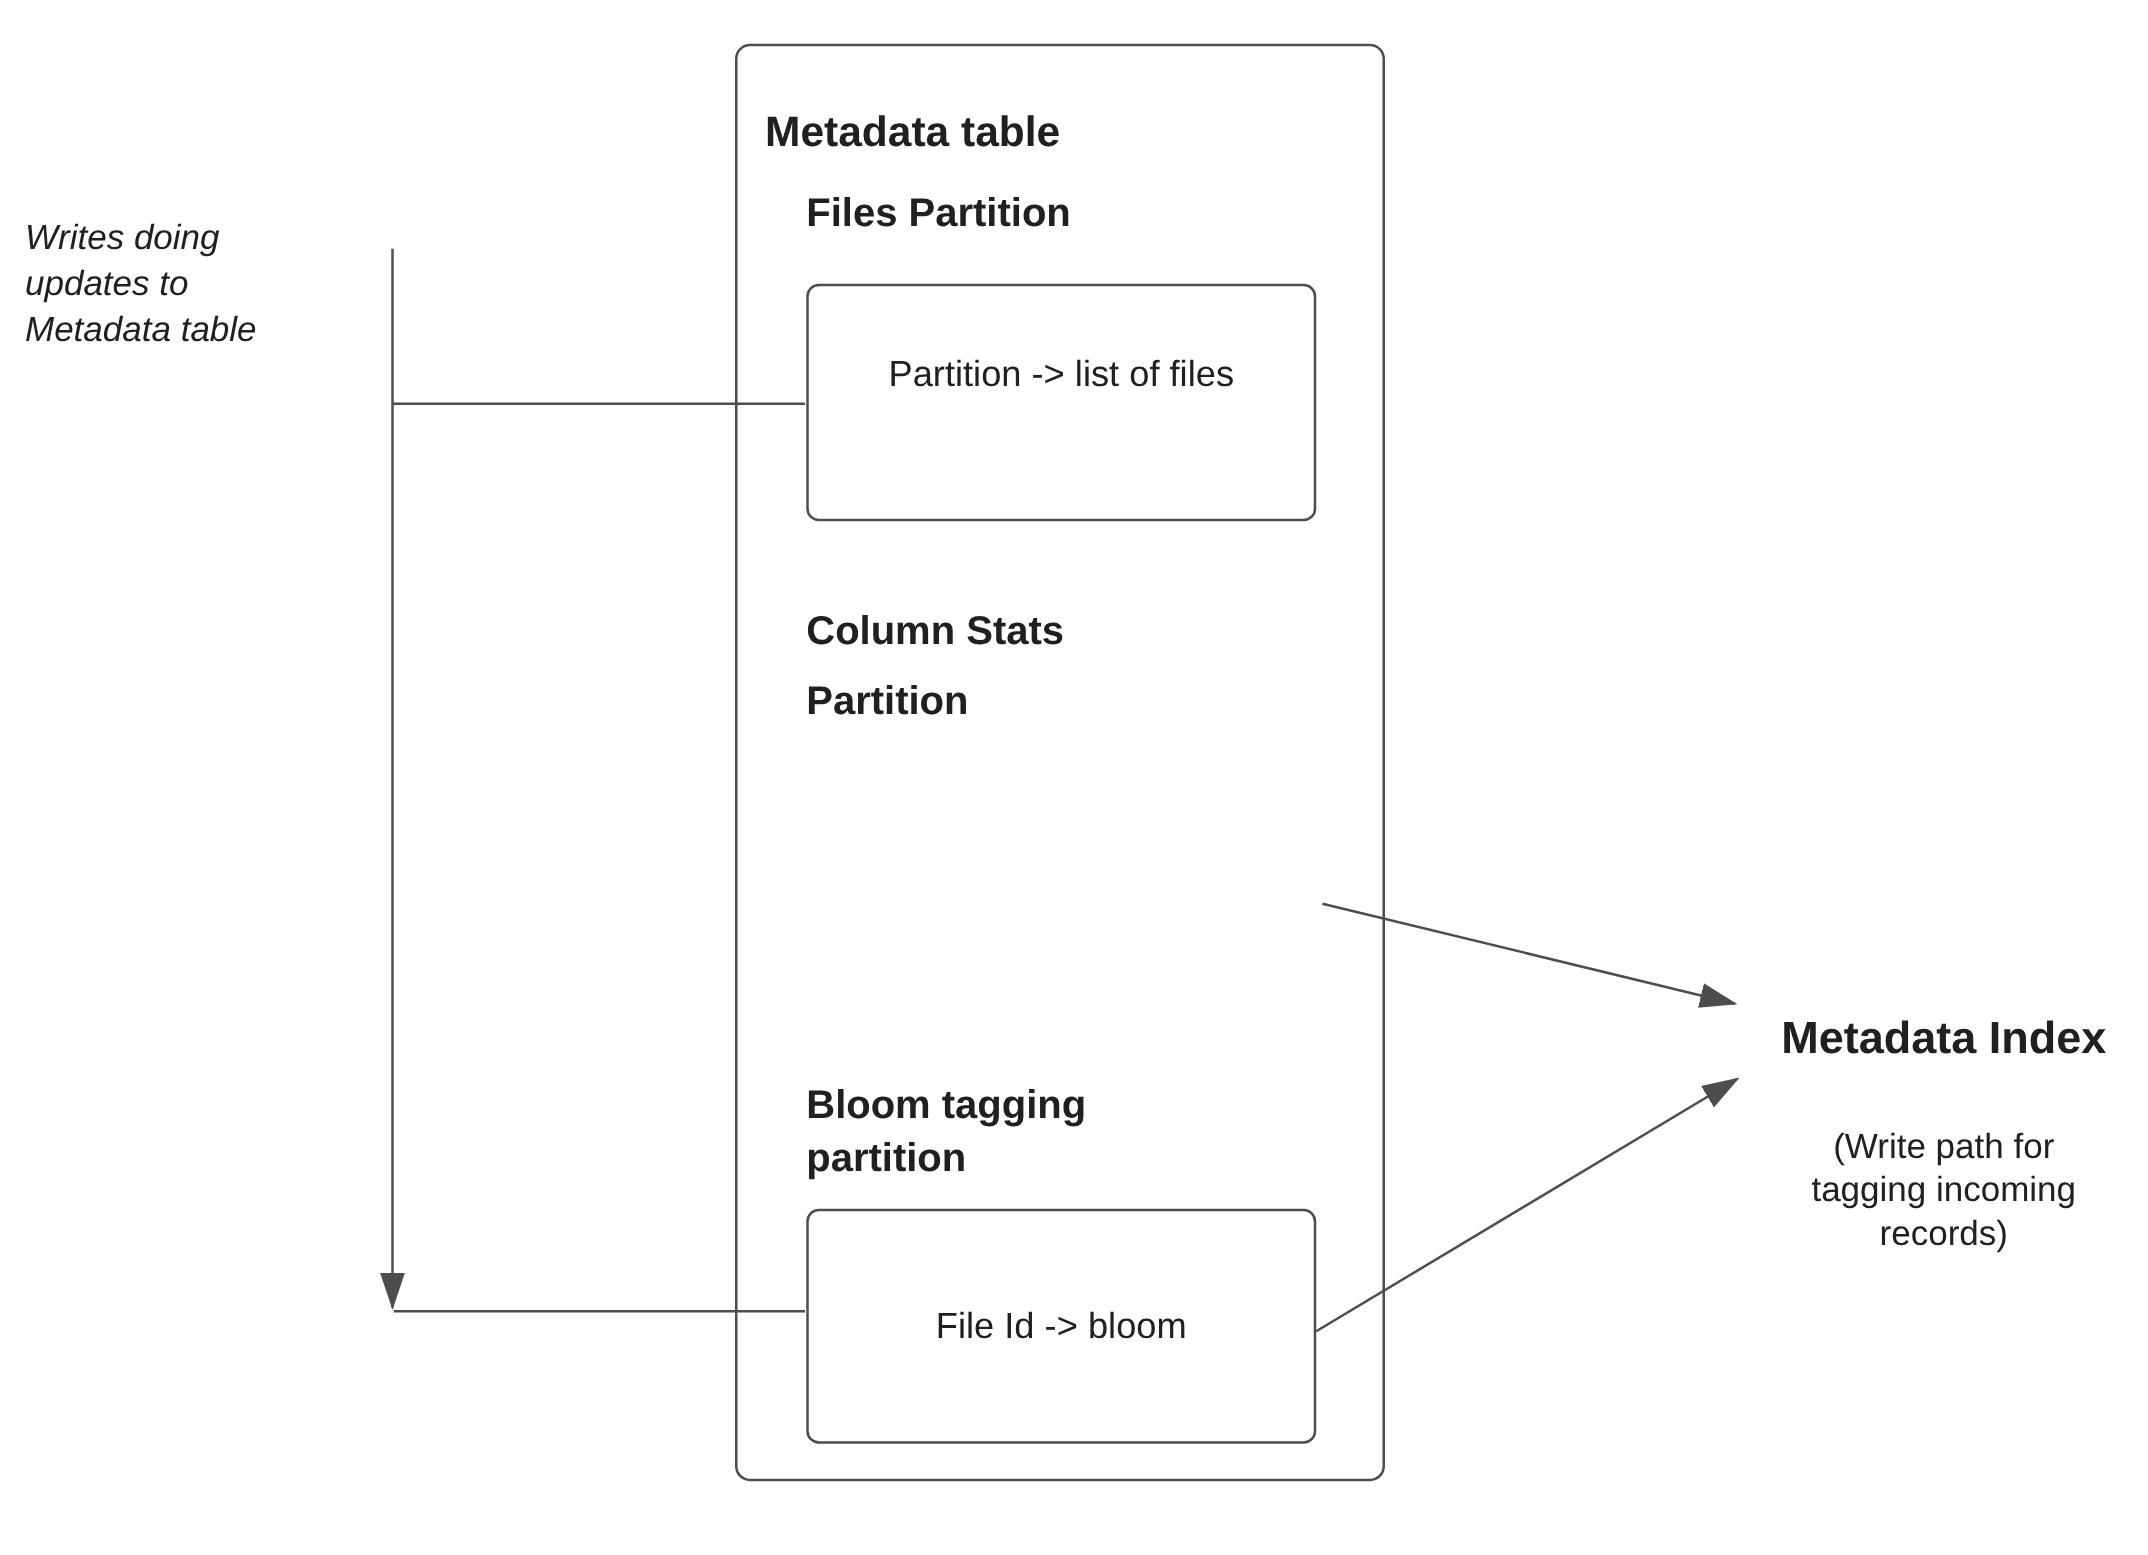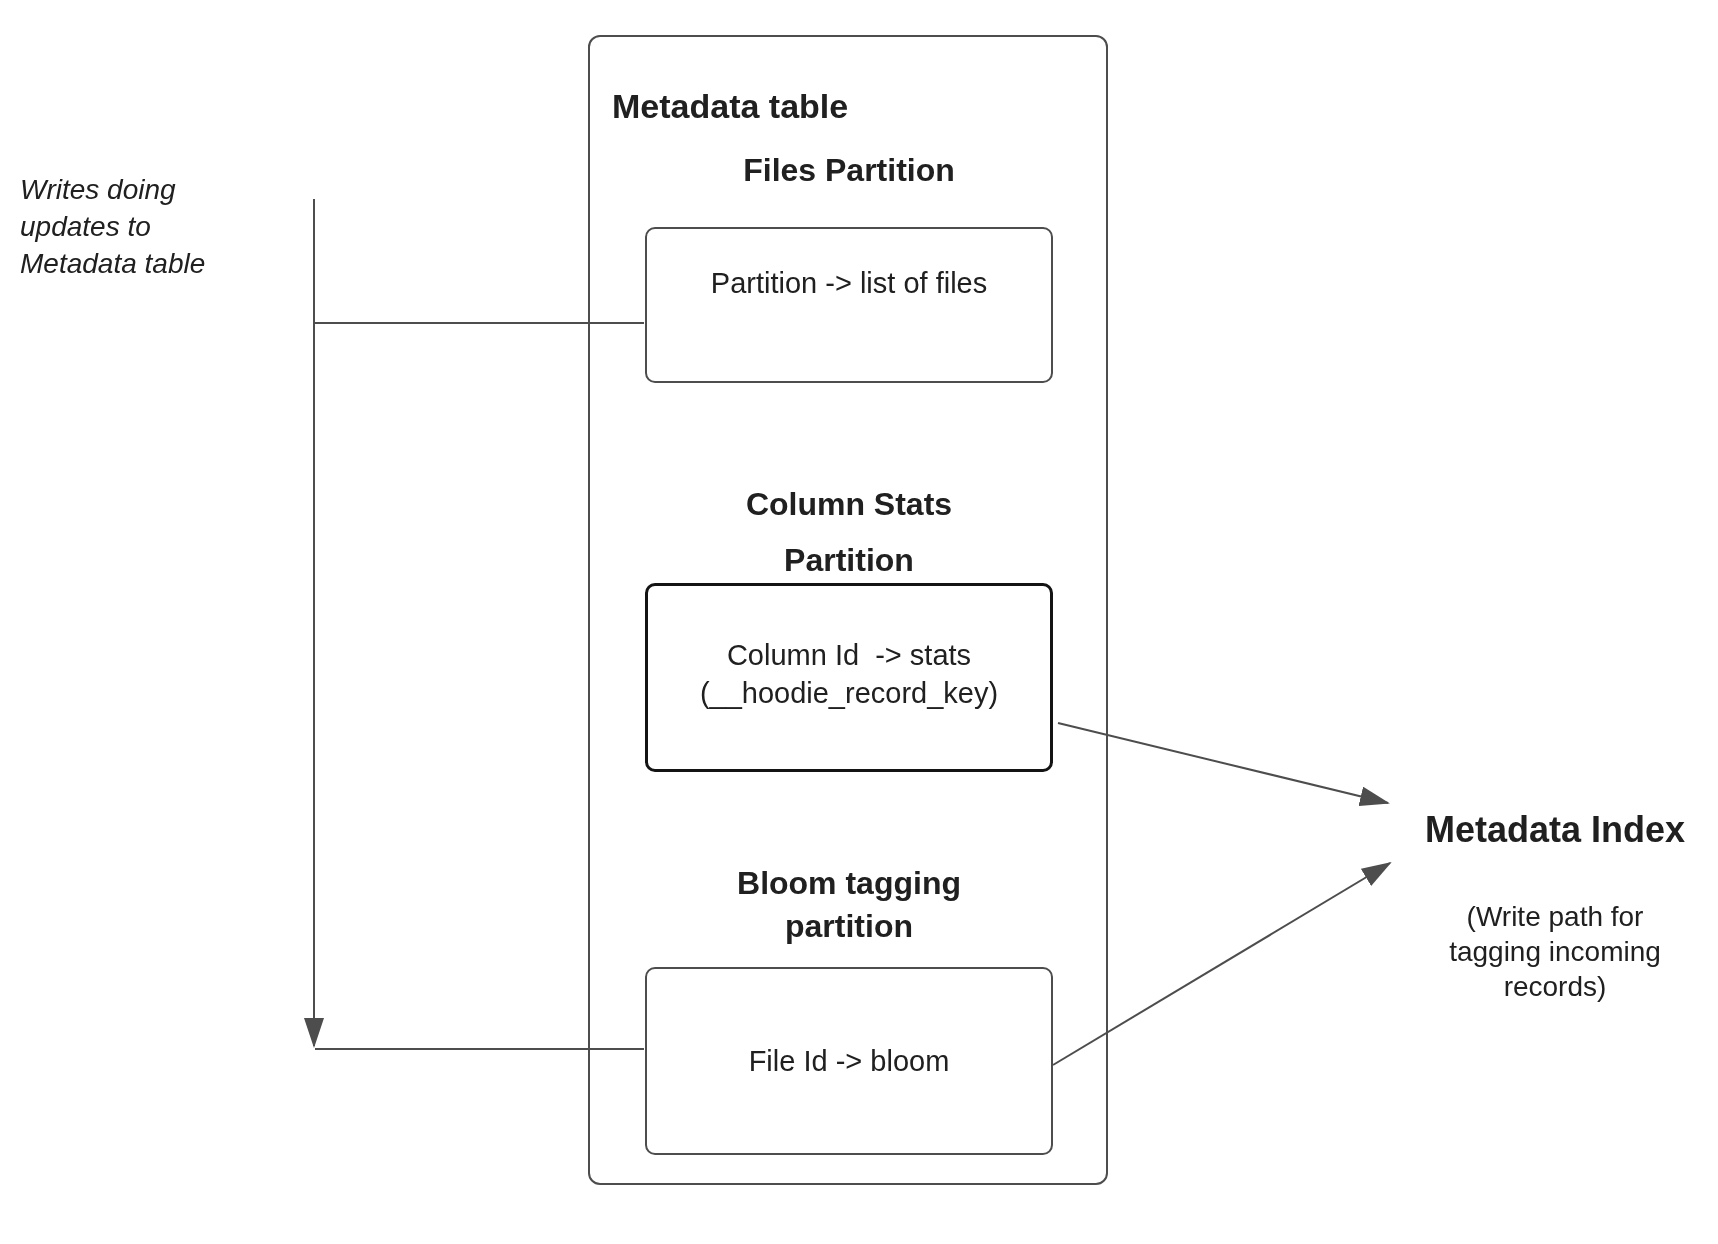--- a/index.html
+++ b/index.html
@@ -34,34 +34,34 @@
     border:2.5px solid var(--box-border);border-radius:12px;
     background:transparent;
   }
   .container-title{
     position:absolute;left:612px;top:86px;
     font-size:34px;line-height:40px;font-weight:bold;
   }
 
   .sec-heading{
     position:absolute;left:645px;width:408px;
-    text-align:center;font-weight:bold;font-size:32px;
+    font-weight:bold;font-size:32px;
   }
   .heading-files{top:151px;line-height:38px;}
   .heading-stats{top:476px;line-height:56px;}
   .heading-bloom{top:862px;line-height:43px;}
 
   .box{
     position:absolute;left:645px;width:408px;
     border:2.5px solid var(--box-border);border-radius:10px;
     display:flex;align-items:center;justify-content:center;
     text-align:center;font-size:29px;line-height:38px;
     background:var(--background);
   }
-  .box-files{top:227px;height:156px;padding-bottom:44px;}
+  .box-files{top:227px;height:190px;padding-bottom:44px;}
   .box-stats{top:583px;height:189px;border:3px solid var(--stats-box-border);padding-bottom:8px;}
   .box-bloom{top:967px;height:188px;align-items:center;}
 
   .index-title{
     position:absolute;left:1390px;top:808px;width:330px;
     text-align:center;font-weight:bold;font-size:36px;line-height:44px;
   }
   .index-note{
     position:absolute;left:1390px;top:899px;width:330px;
     text-align:center;font-size:28px;line-height:35px;
@@ -93,24 +93,20 @@
 
   <div class="container-title">Metadata table</div>
 
   <div class="sec-heading heading-files multiline">Files Partition</div>
   <div class="box box-files">
     <span class="multiline">Partition -&gt; list of files</span>
   </div>
 
   <div class="sec-heading heading-stats multiline">Column Stats
 Partition</div>
-  <div class="box box-stats">
-    <span class="multiline">Column Id  -&gt; stats
-(__hoodie_record_key)</span>
-  </div>
 
   <div class="sec-heading heading-bloom multiline">Bloom tagging
 partition</div>
   <div class="box box-bloom">
     <span class="multiline">File Id -&gt; bloom</span>
   </div>
 
   <div class="index-title">Metadata Index</div>
   <div class="index-note multiline">(Write path for
 tagging incoming

